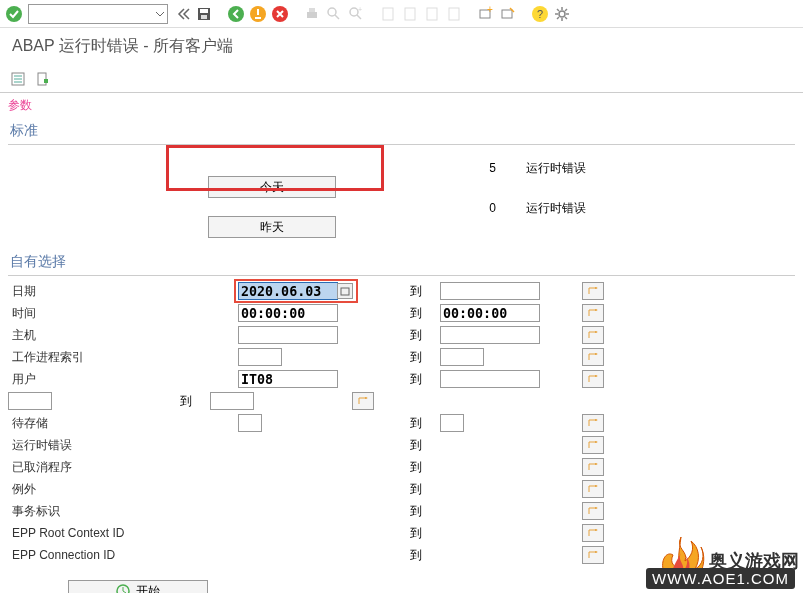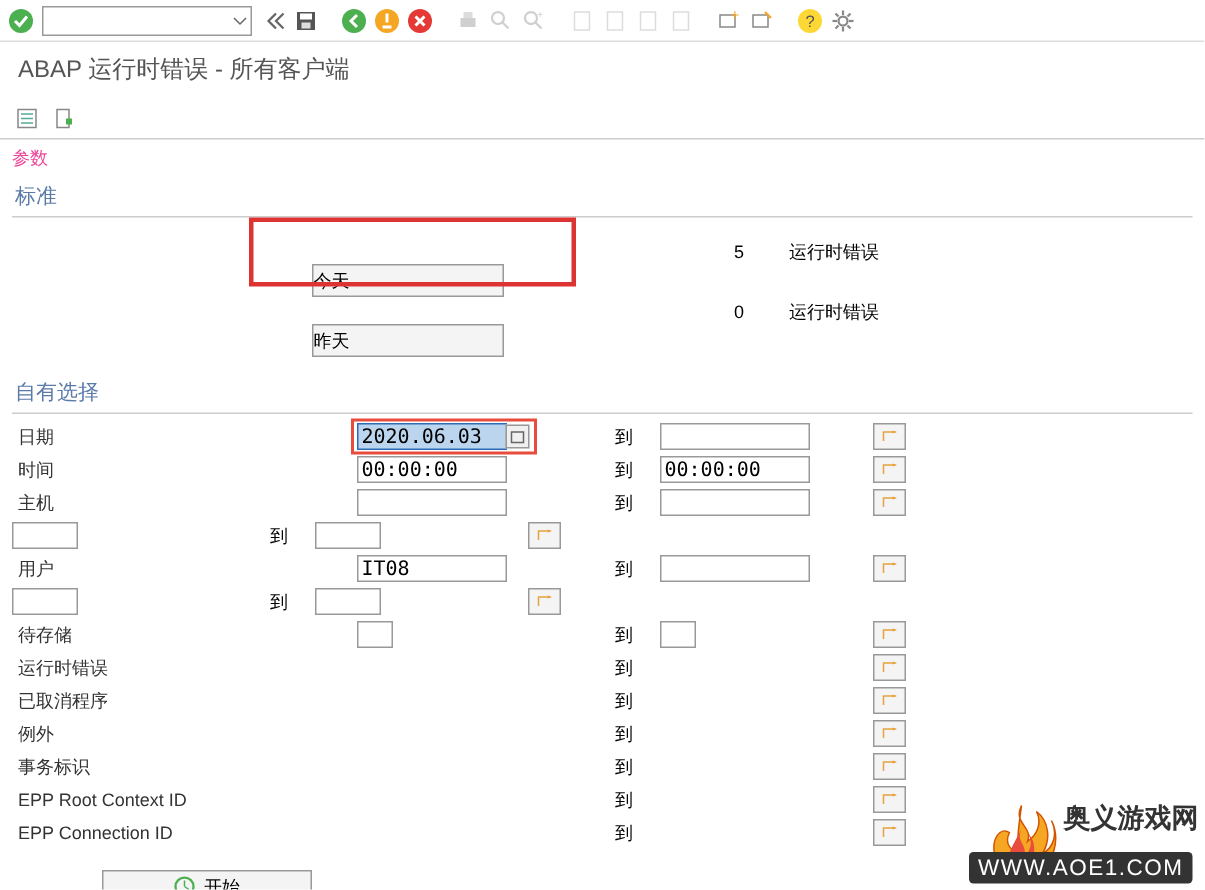--- a/index.html
+++ b/index.html
@@ -7,37 +7,37 @@
   .toolbar { height: 28px; display: flex; align-items: center; padding: 0 4px; gap: 2px; border-bottom: 1px solid #ddd; }
   .tb-icon { width: 20px; height: 20px; display: flex; align-items: center; justify-content: center; cursor: pointer; }
   .dropdown { width: 140px; height: 20px; border: 1px solid #999; background: #fff; margin: 0 2px; display: flex; align-items: center; justify-content: flex-end; padding: 0 2px; }
   .header { padding: 8px 12px; font-size: 16px; color: #555; }
   .subtoolbar { height: 28px; display: flex; align-items: center; padding: 0 8px; gap: 6px; border-bottom: 1px solid #ccc; }
   .section-label { padding: 4px 8px; color: #ec4899; }
   .section-box { margin: 0 8px 8px 8px; }
   .group-title { color: #5a7aa8; font-size: 14px; padding: 4px 2px; border-bottom: 1px solid #ccc; }
   .std-area { padding: 8px 0; position: relative; }
   .std-row { display: flex; align-items: center; height: 30px; margin-bottom: 10px; }
-  .std-btn { width: 128px; height: 22px; border: 1px solid #999; background: #f4f4f4; line-height: 20px; cursor: pointer; margin-left: 200px; margin-top: 37px; }
+  .std-btn { width: 128px; height: 22px; border: 1px solid #999; background: #f4f4f4; text-align: center; line-height: 20px; cursor: pointer; margin-left: 200px; margin-top: 37px; }
   .std-count { width: 120px; text-align: right; margin-left: 40px; }
   .std-lbl { margin-left: 30px; }
   .red-box { position: absolute; border: 3px solid #d33; left: 158px; top: 0px; width: 218px; height: 46px; pointer-events: none; }
   .filters { padding: 4px 0; }
   .frow { display: flex; align-items: center; height: 22px; margin-bottom: 0; }
   .flabel { width: 230px; padding-left: 4px; color: #333; }
   .finput { width: 100px; height: 18px; border: 1px solid #999; background: #fff; padding: 0 2px; }
   .finput.selected { background: #bcd5ef; border: 1px solid #2a6bb3; }
   .finput.short { width: 44px; }
-  .finput.med { width: 100px; }
+  .finput.med { width: 100px; font-weight: bold; }
   .calicon { width: 16px; height: 16px; border: 1px solid #999; background: #f0f0f0; margin-left: -1px; cursor: pointer; display: inline-flex; align-items: center; justify-content: center; }
   .tolabel { width: 30px; text-align: left; margin-left: 50px; }
   .multibtn { width: 22px; height: 18px; border: 1px solid #999; background: #f4f4f4; margin-left: 12px; cursor: pointer; display: inline-flex; align-items: center; justify-content: center; }
   .date-highlight { position: absolute; border: 2px solid #e74c3c; pointer-events: none; }
   .start-btn { width: 140px; height: 22px; border: 1px solid #999; background: #f4f4f4; margin: 10px 0 0 60px; display: flex; align-items: center; justify-content: center; gap: 6px; cursor: pointer; }
-  .watermark { position: absolute; right: 4px; bottom: 4px; display: flex; gap: 4px; }
+  .watermark { position: absolute; right: 4px; bottom: 4px; display: flex; align-items: center; gap: 4px; }
   .wm-flame { width: 48px; height: 56px; }
   .wm-text { font-size: 18px; font-weight: bold; color: #333; }
   .wm-sub { position: absolute; right: 8px; bottom: 4px; font-size: 15px; background: #333; color: #fff; padding: 2px 6px; border-radius: 3px; letter-spacing: 1px; }
   svg { display: block; }
   .fcell1 { width: 120px; display: flex; align-items: center; }
   .fcell2 { width: 130px; display: flex; align-items: center; }
   .spacer-to { margin-left: 52px; }
 </style>
 </head>
 <body>
@@ -256,20 +256,21 @@
         </div>
       <span class="multibtn">
           <svg width="12" height="10">
             <path d="M2 8 l0 -6 l8 0" stroke="#e6a23c" fill="none"></path>
             <path d="M8 1 l3 1 l-3 1" fill="#e6a23c"></path>
           </svg>
         </span>
     </div>
 
     <div class="frow">
+      <div class="flabel">工作进程索引</div>
       <div class="fcell1">
           <input class="finput short" style="">
         </div>
       <div class="tolabel spacer-to">到</div>
       <div class="fcell2">
           <input class="finput short" style="">
         </div>
       <span class="multibtn">
           <svg width="12" height="10">
             <path d="M2 8 l0 -6 l8 0" stroke="#e6a23c" fill="none"></path>

